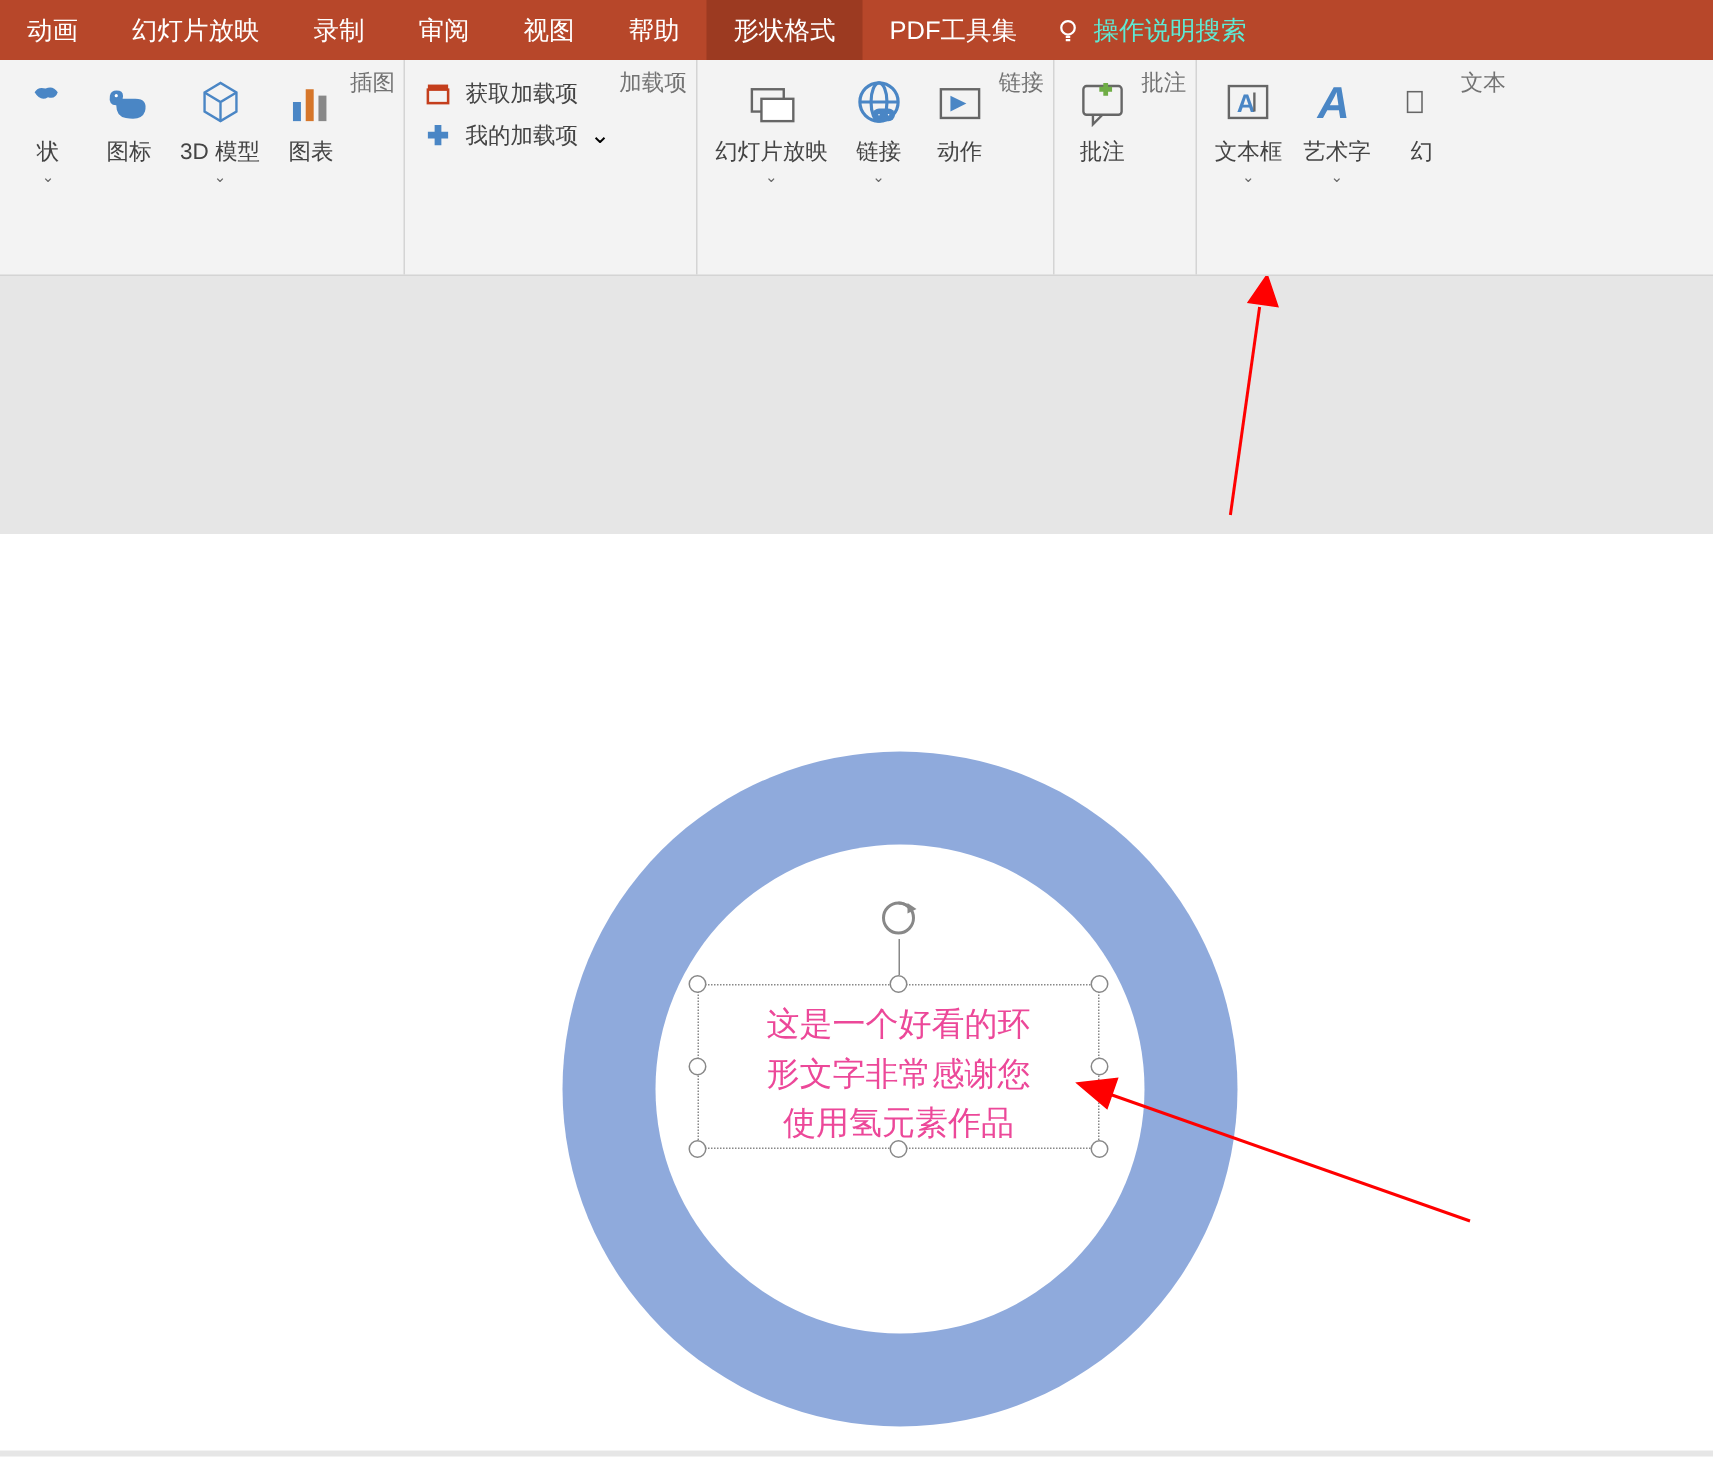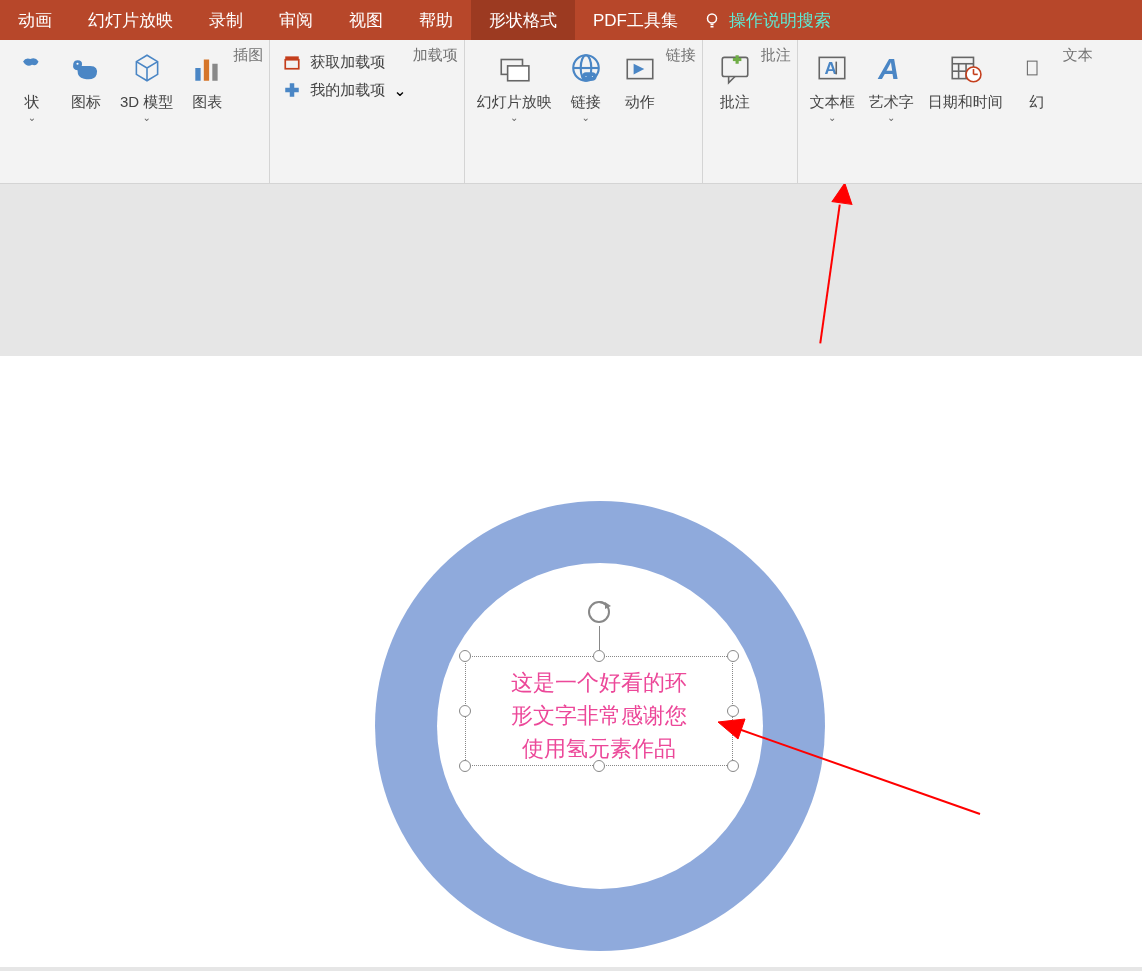--- a/index.html
+++ b/index.html
@@ -358,35 +358,20 @@
       </div>
       <div class="ribbon-btn">
         <div class="icon-box">
           <svg viewBox="0 0 32 32" width="34" height="34">
             <text x="4" y="26" font-size="28" font-style="italic" font-weight="bold" fill="#4a86c5">A</text>
           </svg>
         </div>
         <div class="label">艺术字</div>
         <div class="dropdown-indicator">⌄</div>
       </div>
-      <div class="ribbon-btn">
-        <div class="icon-box">
-          <svg viewBox="0 0 32 32" width="34" height="34" fill="none" stroke="#666" stroke-width="1.5">
-            <rect x="4" y="6" width="20" height="20"></rect>
-            <line x1="4" y1="12" x2="24" y2="12"></line>
-            <line x1="10" y1="12" x2="10" y2="26"></line>
-            <line x1="17" y1="12" x2="17" y2="26"></line>
-            <line x1="4" y1="19" x2="24" y2="19"></line>
-            <circle cx="24" cy="22" r="7" fill="#fff" stroke="#c43e1c"></circle>
-            <line x1="24" y1="22" x2="24" y2="17" stroke="#c43e1c"></line>
-            <line x1="24" y1="22" x2="28" y2="22" stroke="#c43e1c"></line>
-          </svg>
-        </div>
-        <div class="label">日期和时间</div>
-      </div>
       <div class="ribbon-btn" style="min-width:24px">
         <div class="icon-box">
           <svg viewBox="0 0 32 32" width="22" height="34" fill="none" stroke="#666" stroke-width="1.5">
             <rect x="2" y="6" width="14" height="20"></rect>
           </svg>
         </div>
         <div class="label">幻</div>
       </div>
     </div>
     <div class="ribbon-group-label">文本</div>

